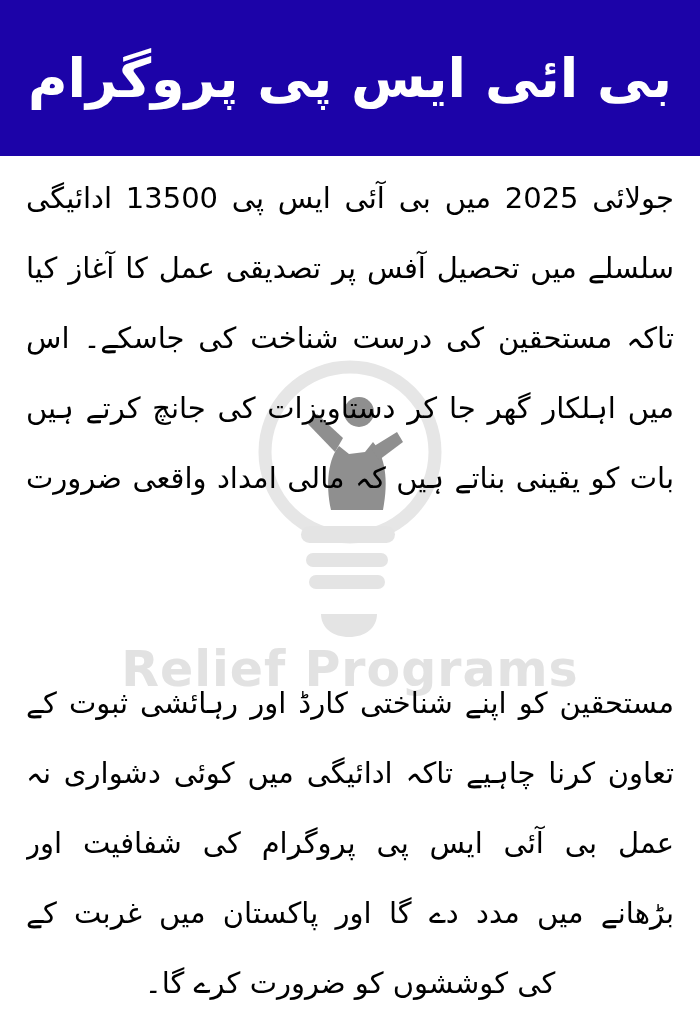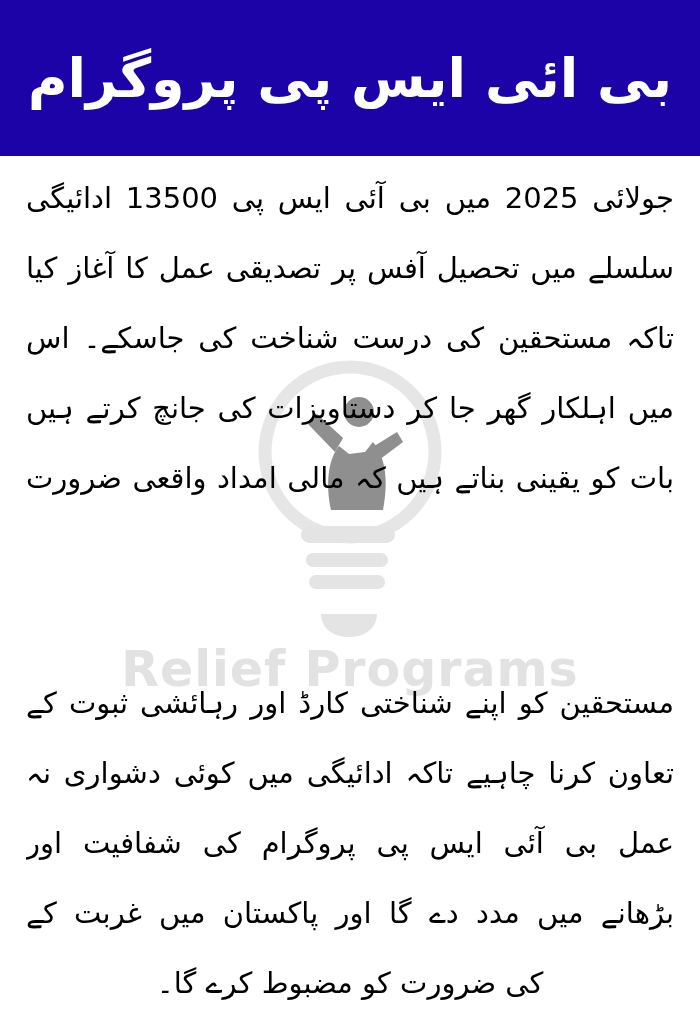--- a/index.html
+++ b/index.html
@@ -102,17 +102,17 @@
       <div class="line">تاکہ مستحقین کی درست شناخت کی جاسکے۔ اس تصدیق</div>
       <div class="line">میں اہلکار گھر جا کر دستاویزات کی جانچ کرتے ہیں اور اس</div>
       <div class="line">بات کو یقینی بناتے ہیں کہ مالی امداد واقعی ضرورت مند افراد</div>
     </section>
 
     <section class="para para-2">
       <div class="line">مستحقین کو اپنے شناختی کارڈ اور رہائشی ثبوت کے ساتھ</div>
       <div class="line">تعاون کرنا چاہیے تاکہ ادائیگی میں کوئی دشواری نہ ہو۔ یہ</div>
       <div class="line">عمل بی آئی ایس پی پروگرام کی شفافیت اور درستگی کو</div>
       <div class="line">بڑھانے میں مدد دے گا اور پاکستان میں غربت کے خاتمے</div>
-      <div class="line center">کی ضرورت کو مضبوط کرے گا۔</div>
+      <div class="line center">کی کوششوں کو ضرورت کرے گا۔</div>
     </section>
   </main>
 
 </div>
 
 </body></html>

